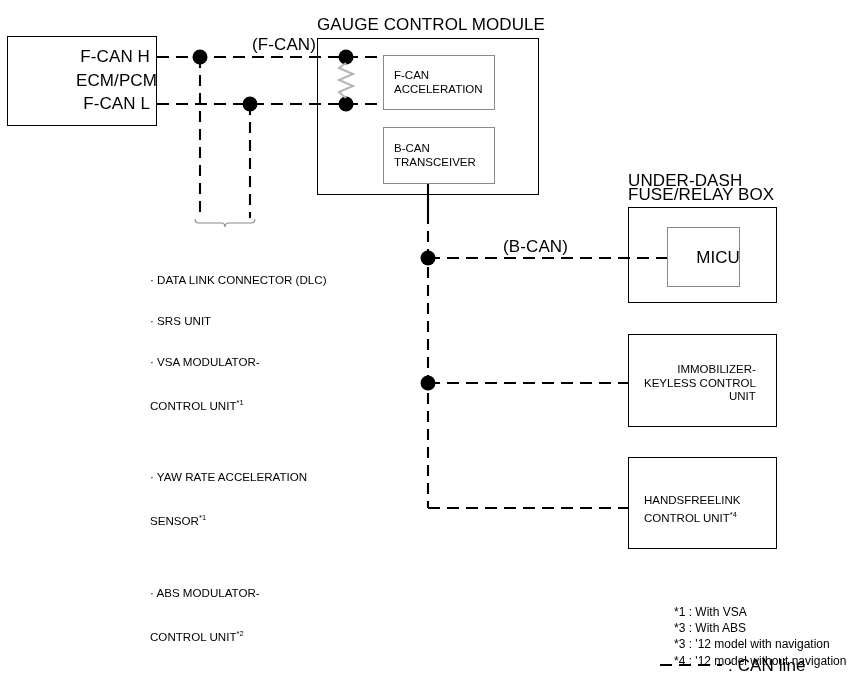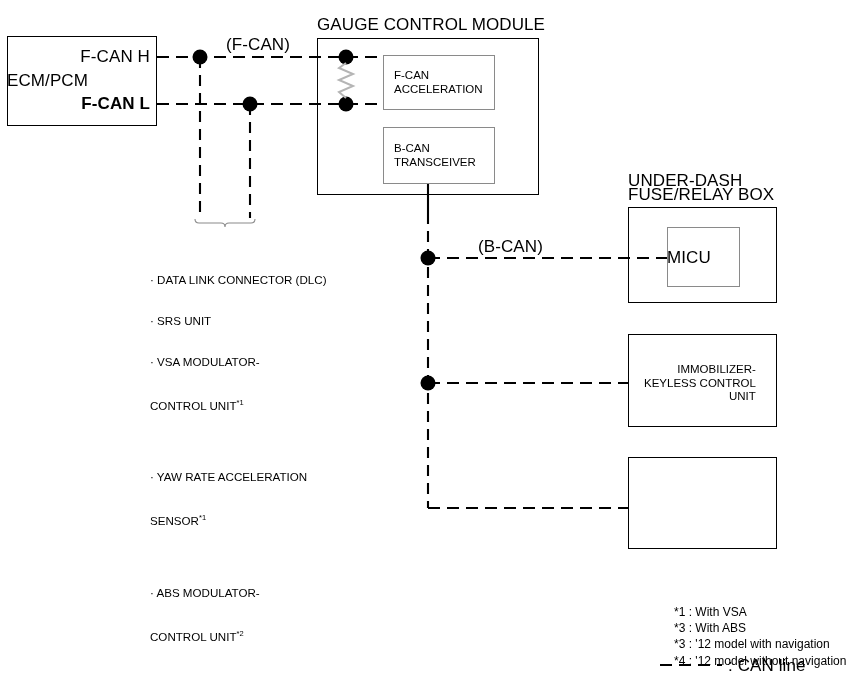--- a/index.html
+++ b/index.html
@@ -27,21 +27,21 @@
   }
   .lbl {
     position: absolute;
     font-size: 17px;
     line-height: 13.5px;
     letter-spacing: 0.1px;
     white-space: pre;
     color: #000;
   }
   .lbl.r { text-align: right; }
-  .lbl.c { text-align: left; }
+  .lbl.c { text-align: right; }
   .box {
     position: absolute;
     border: 1.4px solid #000;
     background: transparent;
     box-sizing: border-box;
   }
   .box.thin { border: 1.1px solid #8a8a8a; }
   .boxtext {
     position: absolute;
     font-size: 11.5px;
@@ -122,21 +122,21 @@
   <div class="box thin" style="left:667px; top:227px; width:73px; height:60px;"></div>
 
   <div class="box" style="left:628px; top:334px; width:149px; height:93px;"></div>
 
   <div class="box" style="left:628px; top:457px; width:149px; height:92px;"></div>
 
   <div class="lbl r" style="left:36px; top:50px; width:114px;">F-CAN H</div>
 
   <div class="lbl c" style="left:7px; top:74px; width:150px;">ECM/PCM</div>
 
-  <div class="lbl r" style="left:36px; top:97px; width:114px;font-weight:bold;">F-CAN L</div>
+  <div class="lbl r" style="left:36px; top:97px; width:114px;">F-CAN L</div>
 
   <div class="lbl c" style="left:226px; top:38px; width:90px;">(F-CAN)</div>
 
   <div class="lbl" style="left:317px; top:18px;">GAUGE CONTROL MODULE</div>
 
   <div class="boxtext" style="left:394px; top:69px;">F-CAN
 ACCELERATION</div>
 
   <div class="boxtext" style="left:394px; top:142px;">B-CAN
 TRANSCEIVER</div>
@@ -145,20 +145,22 @@
 
   <div class="lbl" style="left:628px; top:174px;">UNDER-DASH
 FUSE/RELAY BOX</div>
 
   <div class="lbl c" style="left:667px; top:251px; width:73px;">MICU</div>
 
   <div class="boxtext" style="left:644px; top:363px;text-align:right;">IMMOBILIZER-
 KEYLESS CONTROL
 UNIT</div>
 
+  <div class="boxtext" style="left:644px; top:494px;"><span>HANDSFREELINK</span>
+<span>CONTROL UNIT</span><span class="sup">*4</span></div>
 
   <div class="devlist" style="left:150px; top:246px;">
     <div><span>· DATA LINK CONNECTOR (DLC)</span></div>
     <div><span>· SRS UNIT</span></div>
     <div><span>· VSA MODULATOR-</span></div>
     <div><span>CONTROL UNIT</span><span class="sup">*1</span></div>
     <div class="gap"></div>
     <div><span>· YAW RATE ACCELERATION</span></div>
     <div><span>SENSOR</span><span class="sup">*1</span></div>
     <div class="gap"></div>

